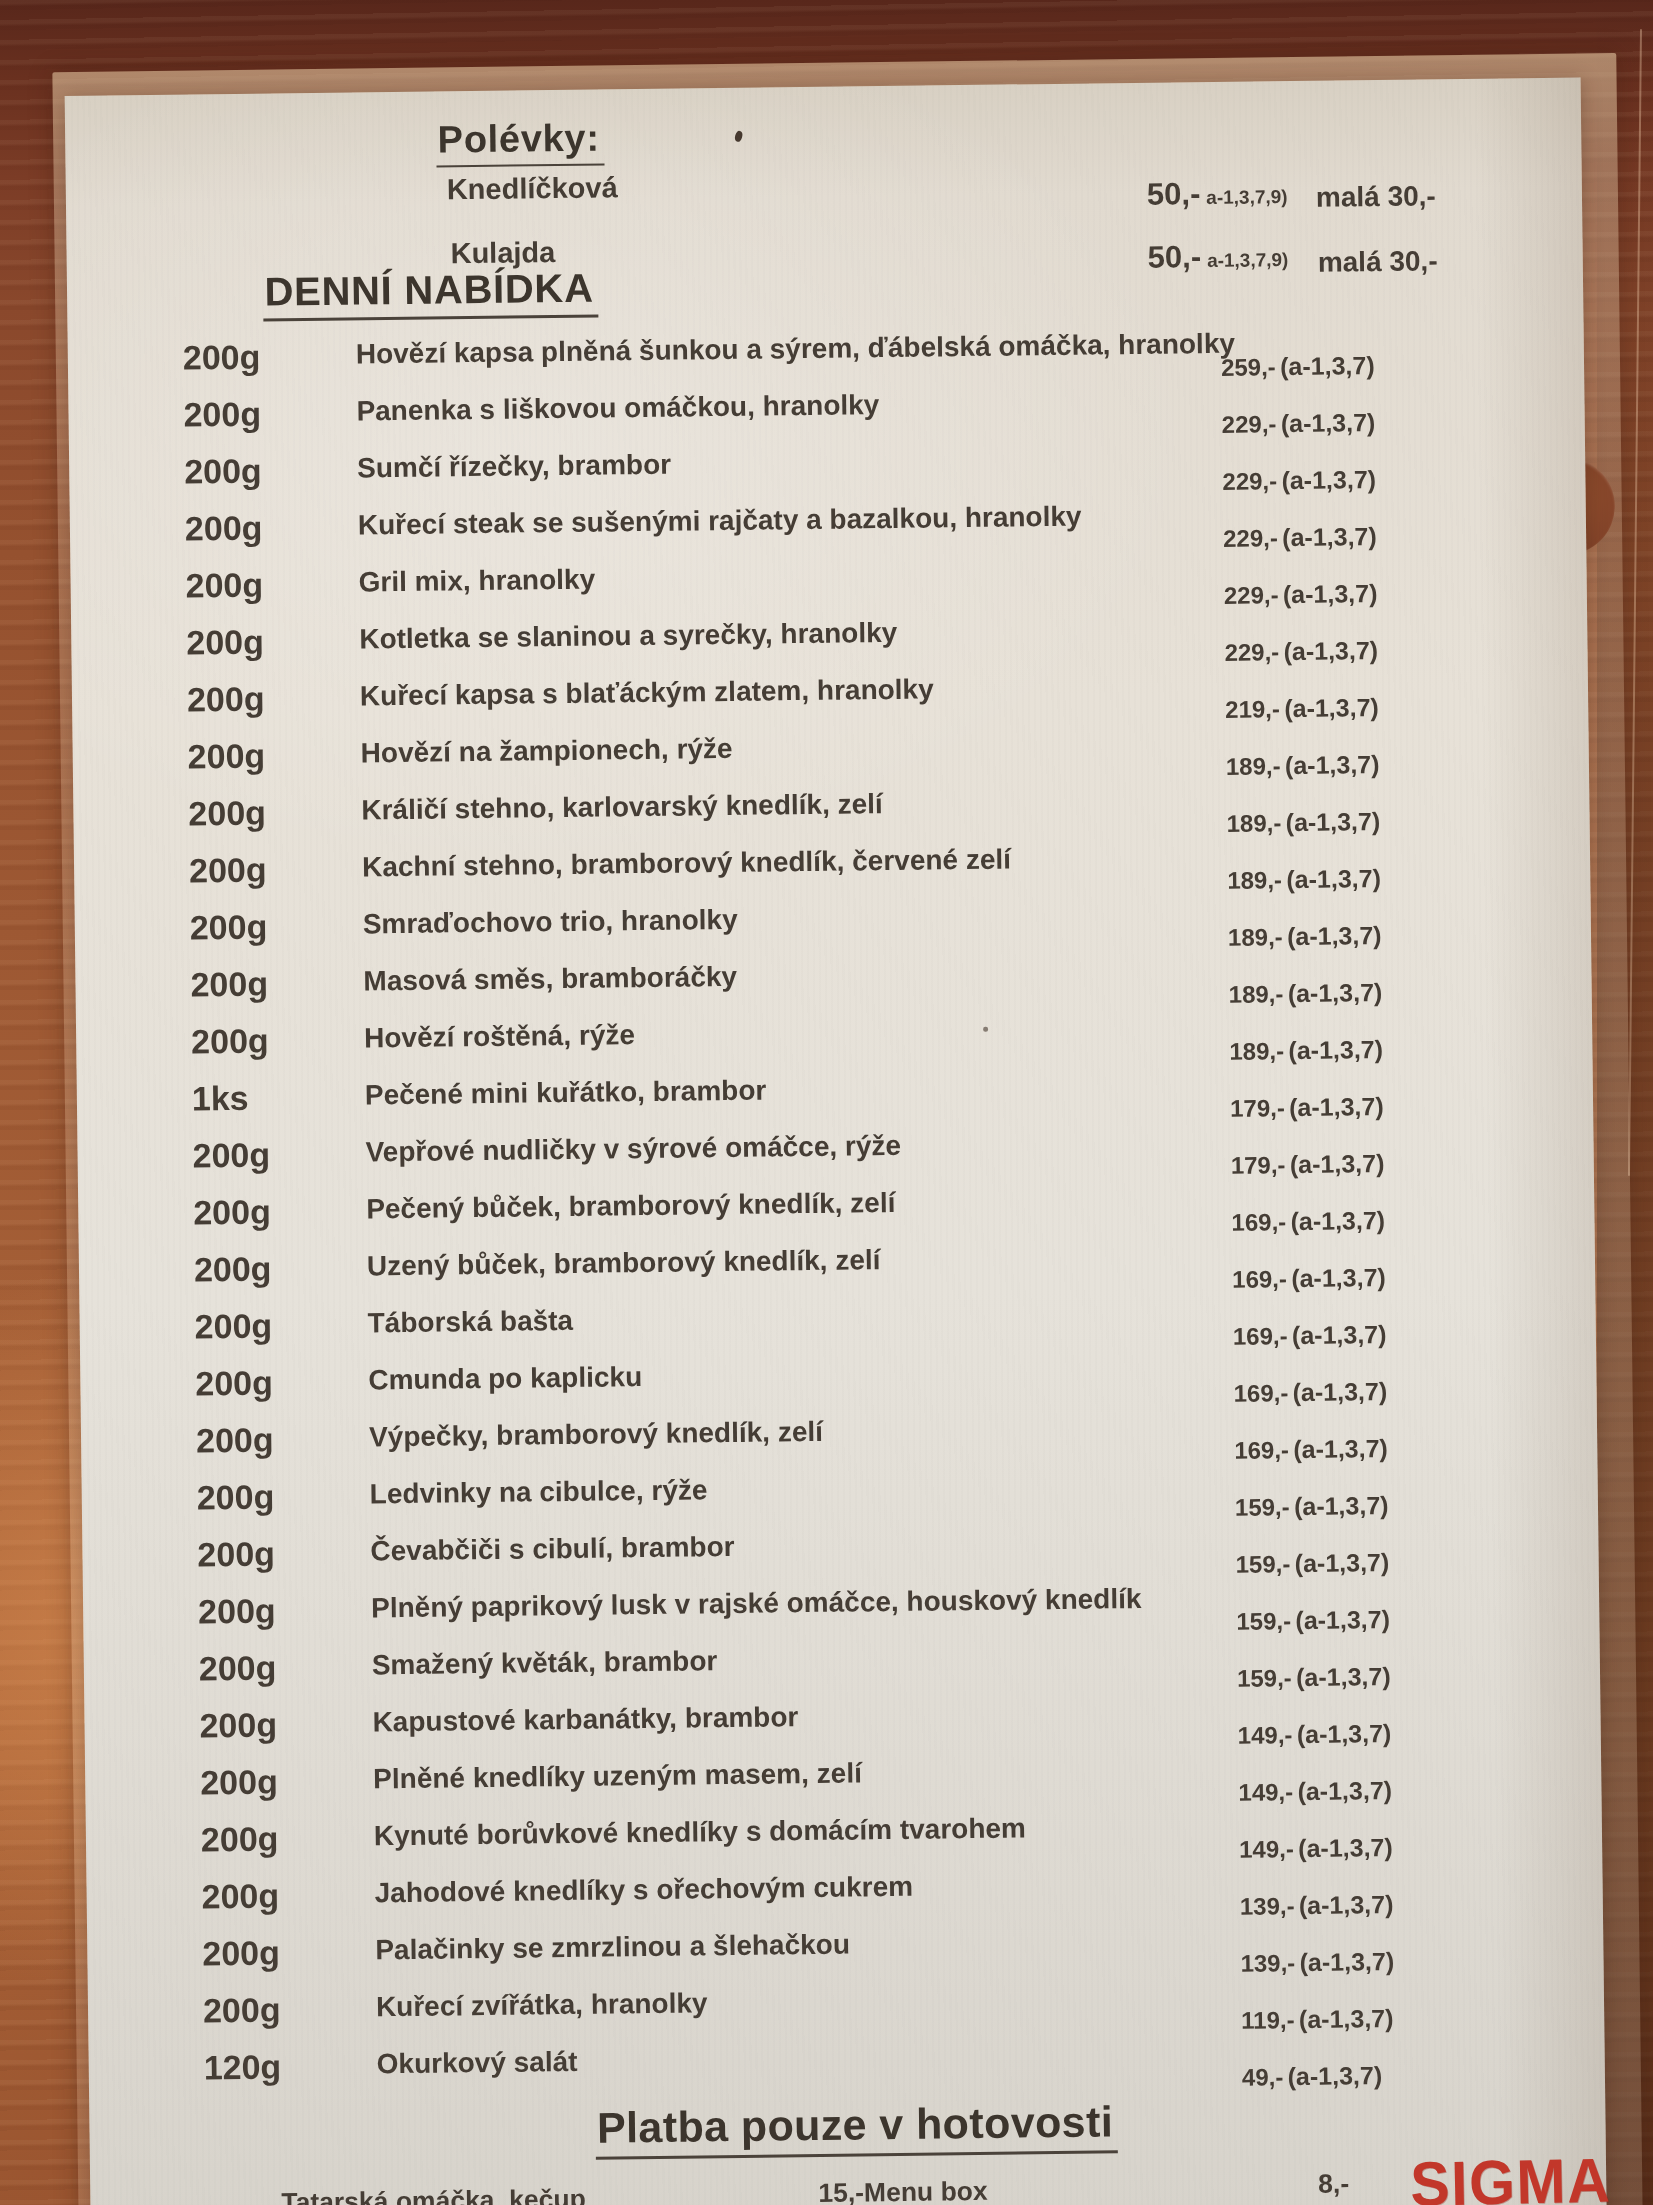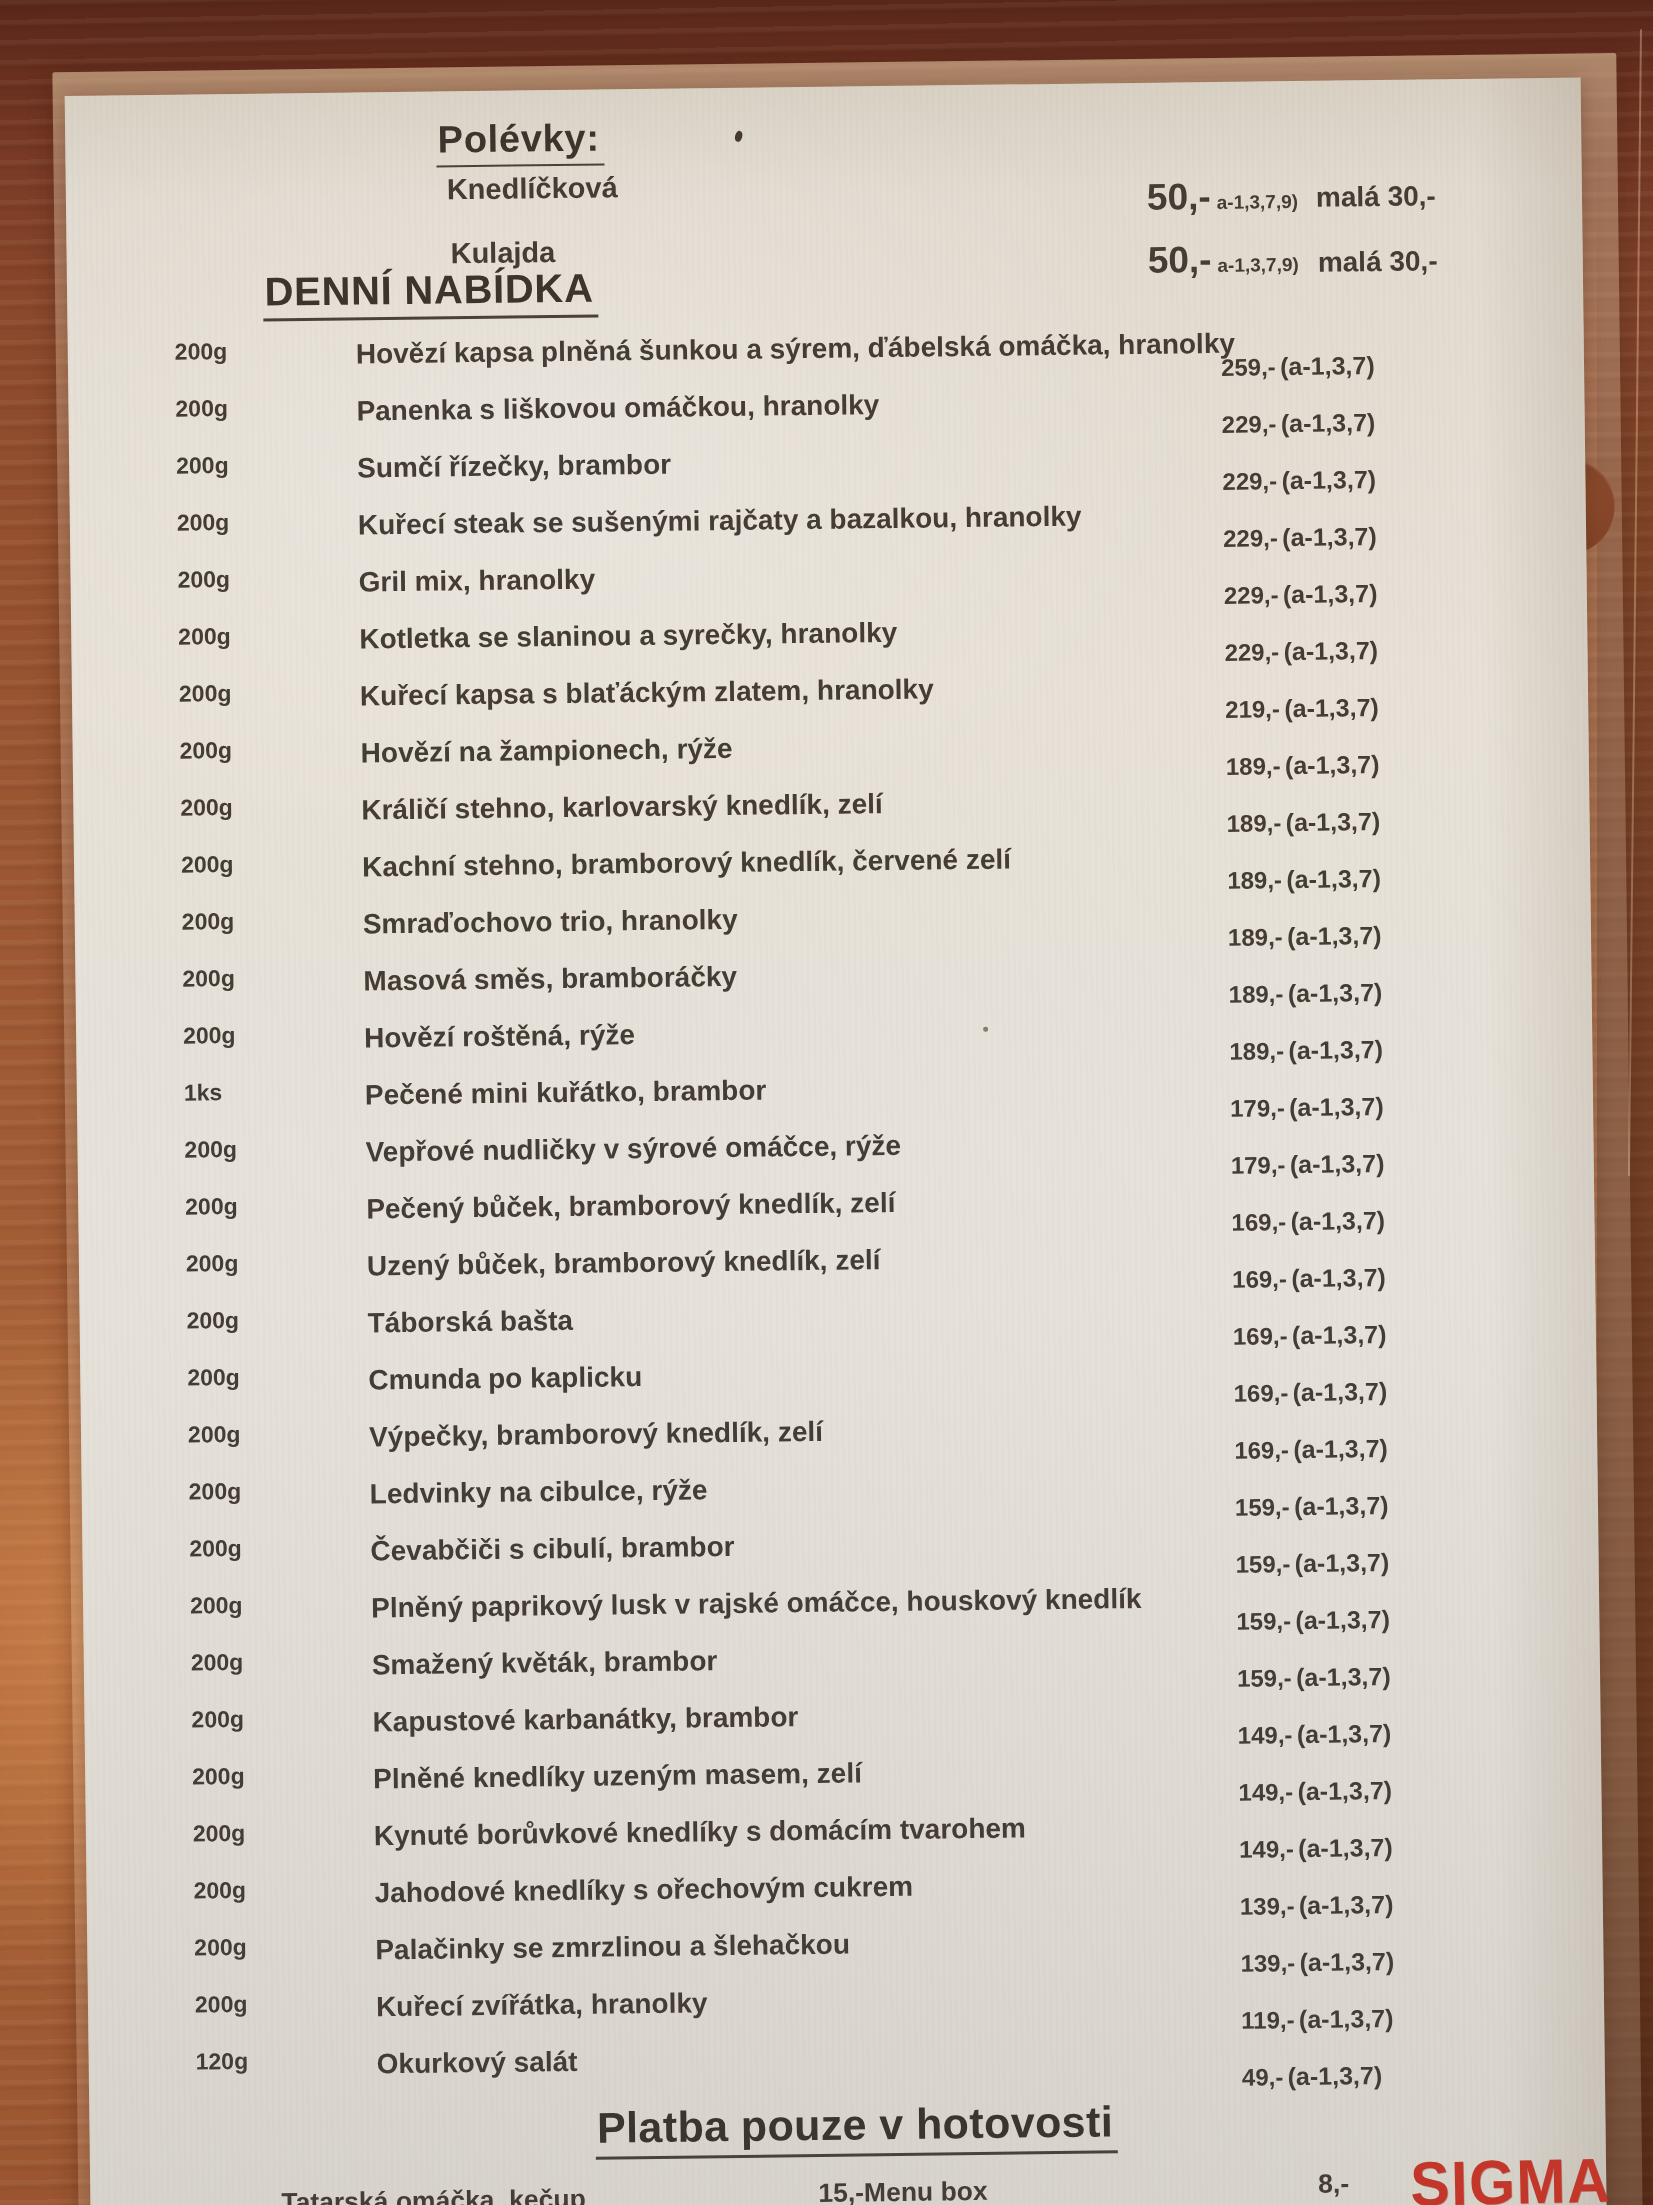--- a/index.html
+++ b/index.html
@@ -32,27 +32,27 @@
     box-shadow:1.5px 2.2px 19px rgba(55,25,12,0.30);}
   .abs{position:absolute;}
   .heading{font-weight:bold;color:#3c352d;border-bottom:2.9px solid #4a423a;padding:0 4.4px 4.4px 1.5px;letter-spacing:0.7px;}
   .soups-heading{left:371px;top:26.5px;font-size:38px;}
   .daily-heading{left:196px;top:176px;font-size:40px;border-bottom-width:3.7px;}
   .speck{background:#46392f;border-radius:46%;}
   .speck1{left:670px;top:43px;width:6.6px;height:11px;transform:rotate(16deg);}
   .speck2{left:907px;top:942px;width:5.1px;height:5.1px;opacity:.6;}
 
   .soup-name{font-size:29px;font-weight:bold;}
-  .soup-price .big{font-size:37px;font-weight:bold;}
+  .soup-price .big{font-size:31px;font-weight:bold;}
   .soup-price .small{font-size:19px;font-weight:bold;margin-left:5.9px;margin-top:48px;}
   .soup-mala{font-size:28px;font-weight:bold;}
 
   .rows{position:absolute;left:0;top:244px;width:1516px;}
   .row{position:relative;height:57px;}
-  .row .w{position:absolute;left:107px;top:0;font-size:23px;font-weight:bold;}
+  .row .w{position:absolute;left:115px;top:0;font-size:34px;font-weight:bold;}
   .row .n{position:absolute;left:288px;top:1.5px;font-size:28px;font-weight:bold;white-space:nowrap;}
   .row .p{position:absolute;left:1153px;top:26.5px;white-space:nowrap;}
   .row .p .big{font-size:24px;font-weight:bold;}
   .row .p .small{font-size:25px;font-weight:bold;margin-left:4.4px;}
 
   .platba{left:506px;top:2014px;font-size:43px;border-bottom-width:3.7px;letter-spacing:0.4px;}
   .foot{font-size:26.5px;font-weight:bold;white-space:nowrap;}
   .foot1{left:191px;top:2094px;}
   .foot2{left:728px;top:2091px;}
   .foot3{left:1228px;top:2088px;}

